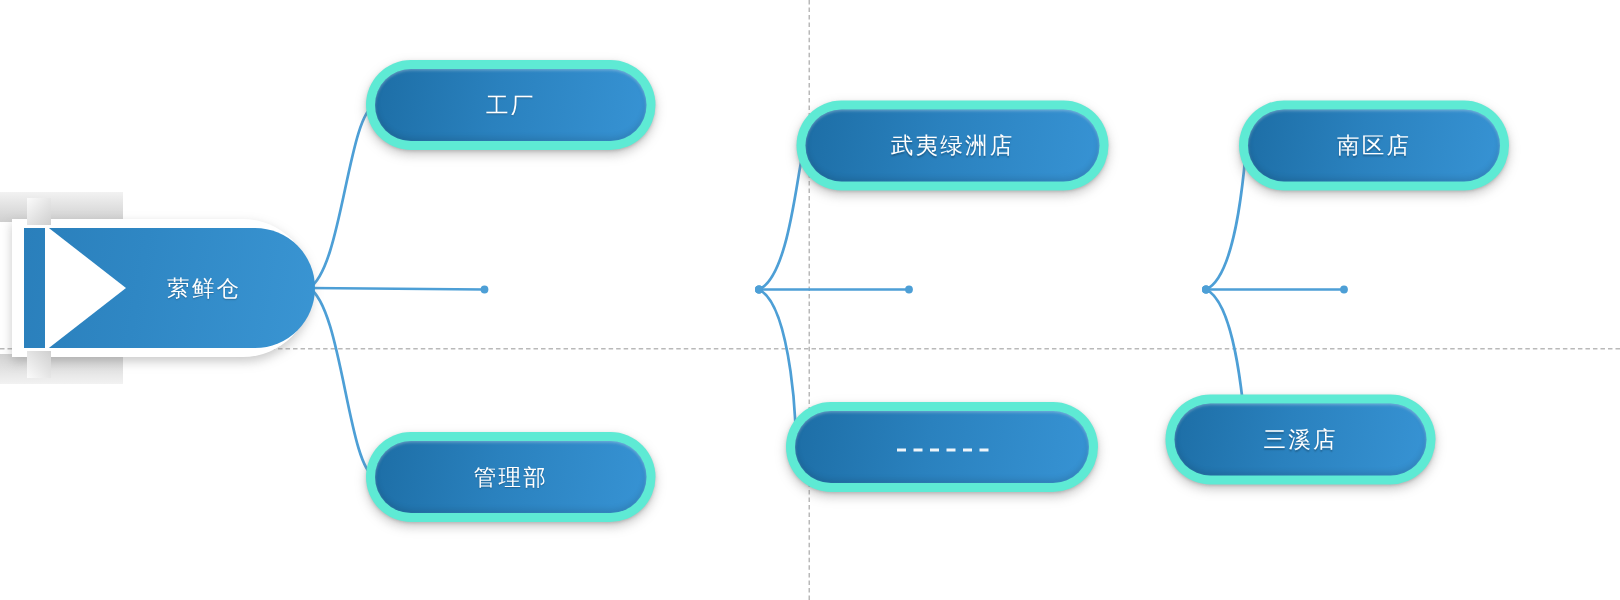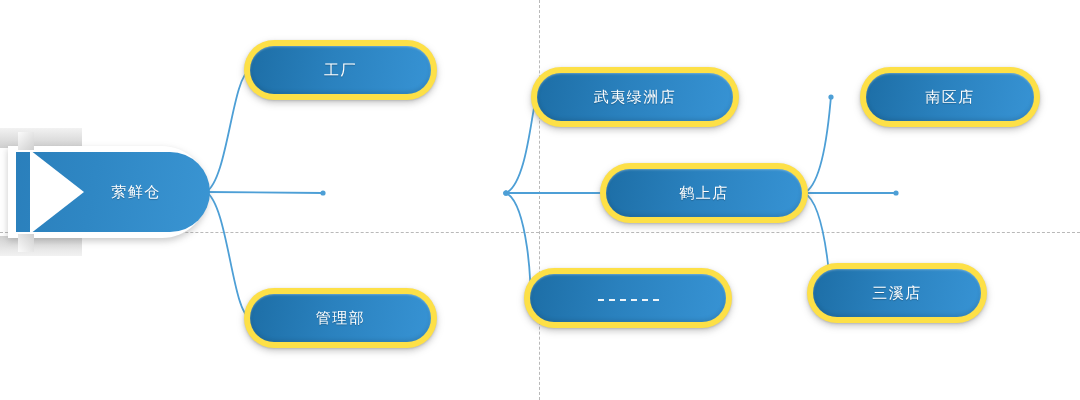--- a/index.html
+++ b/index.html
@@ -42,21 +42,21 @@
     width: 1080px;
     height: 400px;
     pointer-events: none;
   }
 
   
   .node {
     position: absolute;
     box-sizing: border-box;
     border-radius: 999px;
-    background: #fde047;
+    background: #5eead4;
     padding: 6px;
     box-shadow: 0 3px 7px rgba(120,120,120,0.40),
                 0 1px 2px rgba(120,120,120,0.30);
   }
   .node .inner {
     width: 100%;
     height: 100%;
     border-radius: 999px;
     background: linear-gradient(100deg, #1d6ea6 0%, #2a81be 45%, #3793d4 100%);
     display: flex;
@@ -227,45 +227,40 @@
       <span class="label">武夷绿洲店</span>
     </div>
   </div>
 
   <div class="node" style="left:244px; top:288px; width:193px; height:60px;">
     <div class="inner">
       <span class="label">管理部</span>
     </div>
   </div>
 
-  <div class="node" style="left:600px; top:163px; width:208px; height:60px;">
-    <div class="inner">
-      <span class="label">鹤上店</span>
-    </div>
-  </div>
 
   <div class="node" style="left:524px; top:268px; width:208px; height:60px;">
     <div class="inner">
       <span class="ellipsis">
         <i></i>
           <i></i>
           <i></i>
           <i></i>
           <i></i>
           <i></i>
       </span>
     </div>
   </div>
 
-  <div class="node" style="left:860px; top:67px; width:180px; height:60px;">
+  <div class="node" style="left:826px; top:67px; width:180px; height:60px;">
     <div class="inner">
       <span class="label">南区店</span>
     </div>
   </div>
 
 
-  <div class="node" style="left:807px; top:263px; width:180px; height:60px;">
+  <div class="node" style="left:777px; top:263px; width:180px; height:60px;">
     <div class="inner">
       <span class="label">三溪店</span>
     </div>
   </div>
 
 </div>
 
 </body></html>

